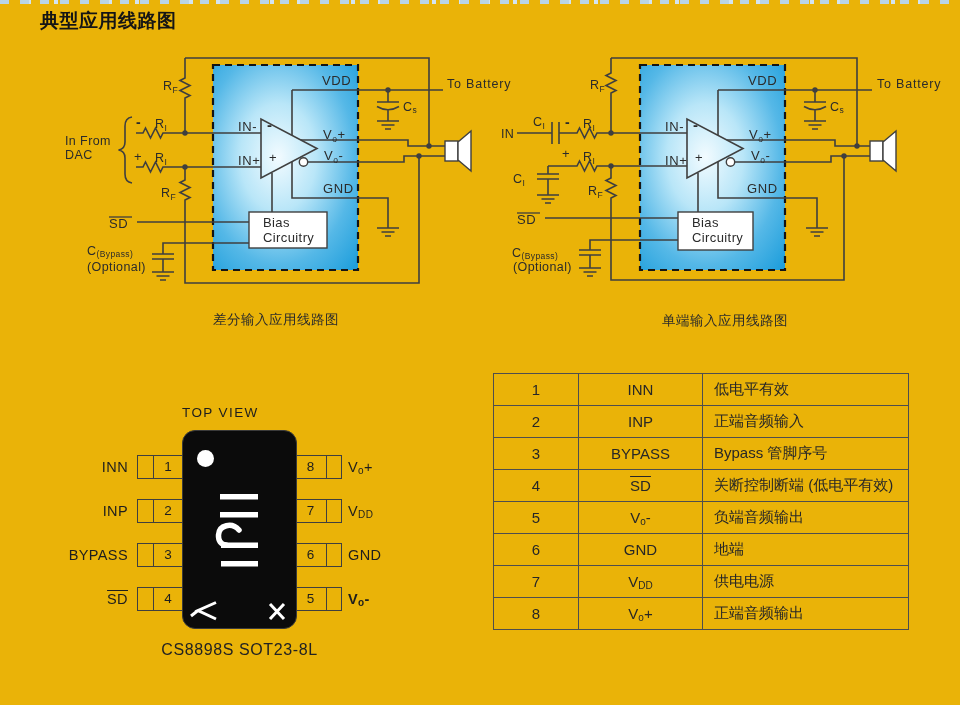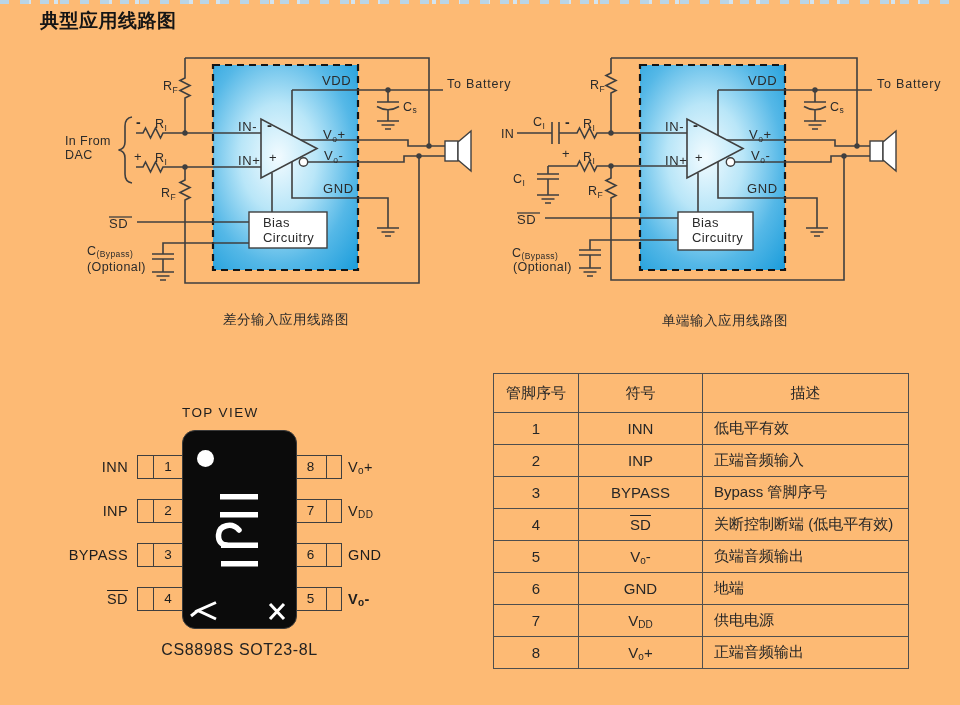--- a/index.html
+++ b/index.html
@@ -1,16 +1,16 @@
 <!DOCTYPE html>
 <html><head>
 <meta charset="utf-8">
 <style>
   html,body{margin:0;padding:0;}
-  #canvas{position:relative;width:960px;height:705px;background:#fdba74;overflow:hidden;
+  #canvas{position:relative;width:960px;height:705px;background:#eab308;overflow:hidden;
           font-family:"Liberation Sans","DejaVu Sans",sans-serif;color:#2b2b2b;}
   .abs{position:absolute;}
   
   #topstrip{left:0;top:0;width:960px;height:4px;
     background:repeating-linear-gradient(90deg,#b9d5e8 0 9px,rgba(0,0,0,0) 9px 20px),
                repeating-linear-gradient(90deg,#d3e4f0 0 4px,rgba(0,0,0,0) 4px 27px);}
   .sec-title{font-size:19px;font-weight:800;color:#151515;letter-spacing:0.5px;}
   .caption{font-size:13.5px;color:#2b2b2b;letter-spacing:0.5px;}
   #watermark{font-family:"Liberation Serif","DejaVu Serif",serif;font-size:31px;color:#44505d;letter-spacing:1px;}
   
@@ -190,21 +190,21 @@
     <text x="253" y="35" class="pinlab">VDD</text>
     <text x="254" y="89" class="pinlab"><tspan>V</tspan><tspan class="svg-sub" dy="2.5">o</tspan><tspan dy="-2.5">+</tspan></text>
     <text x="256" y="110" class="pinlab"><tspan>V</tspan><tspan class="svg-sub" dy="2.5">o</tspan><tspan dy="-2.5">-</tspan></text>
     <text x="252" y="143" class="pinlab">GND</text>
     <text x="335" y="61"><tspan>C</tspan><tspan class="svg-sub" dy="2">s</tspan></text>
     <text x="382" y="38" style="letter-spacing:0.8px">To Battery</text>
     <text x="197" y="177" style="font-size:13px">Bias</text>
     <text x="197" y="192" style="font-size:13px">Circuitry</text>
   </svg>
 
-  <div class="abs caption" style="left:223px;top:311px;">差分输入应用线路图</div>
+  <div class="abs caption" style="left:213px;top:311px;">差分输入应用线路图</div>
   <div class="abs caption" style="left:640px;top:312px;margin-left:22px;">单端输入应用线路图</div>
 
 
   <div class="abs" id="topview" style="left:182px;top:405px;width:113px;">TOP VIEW</div>
 
   <div class="abs pinrow-label" style="left:20px;top:455px;width:108px;text-align:right;">INN</div>
   <div class="abs pinbox" style="left:137px;top:455px;width:45px;height:22px;">
     <span class="divider" style="left:15px;"></span>
     <span class="num" style="left:15px;right:0;">1</span>
   </div>
@@ -264,25 +264,20 @@
 
   <div class="abs" id="pkg-label" style="left:157px;top:641px;width:165px;">CS8898S SOT23-8L</div>
 
   <table class="abs" id="pintable" style="left:493px;top:373px;">
     <colgroup>
         <col style="width:85px">
         <col style="width:124px">
         <col style="width:206px">
       </colgroup>
     <tbody>
-        <tr>
-      <th>管脚序号</th>
-      <th>符号</th>
-      <th>描述</th>
-    </tr>
     <tr>
       <td class="c">1</td>
       <td class="c"><span>INN</span><span class="ssub"></span><span></span></td>
       <td class="d">低电平有效</td>
     </tr>
     <tr>
       <td class="c">2</td>
       <td class="c"><span>INP</span><span class="ssub"></span><span></span></td>
       <td class="d">正端音频输入</td>
     </tr>

